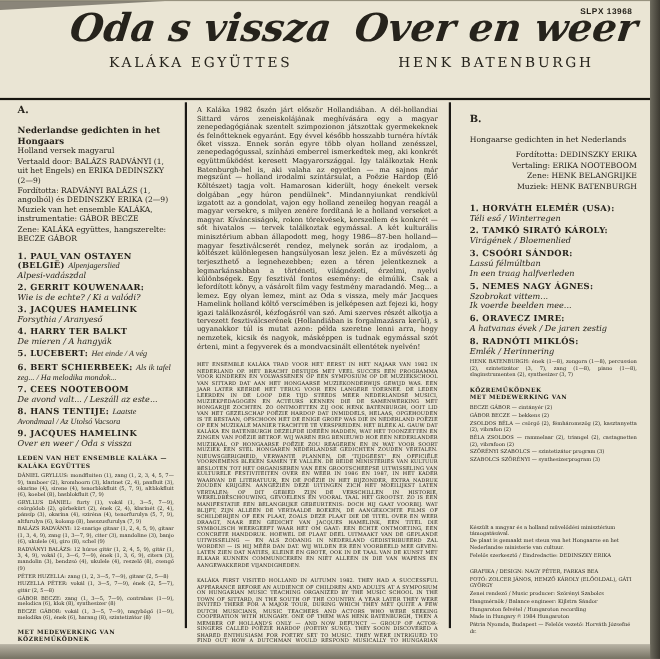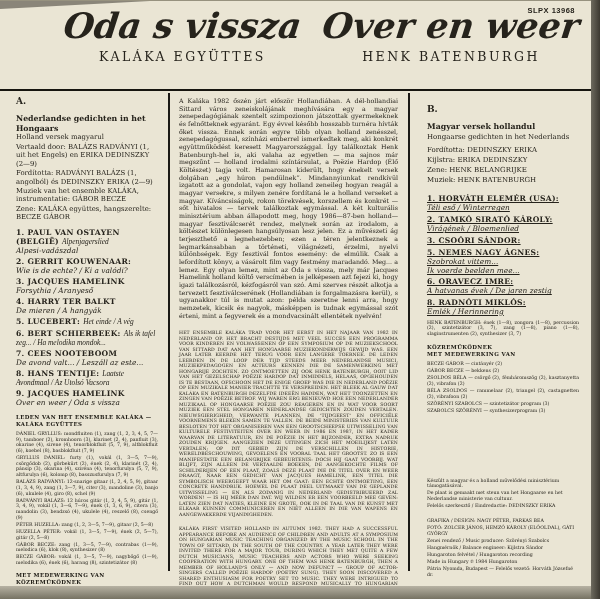--- a/index.html
+++ b/index.html
@@ -63,22 +63,22 @@
   
   .col-mid { width:238px; padding:6px 10px 0 9px; }
   .p-hu { font-size:6.3px; line-height:1.22; text-align:justify; margin:0 0 11px; }
   .p-caps {
     font-size:4.6px; line-height:1.2; text-align:justify;
     letter-spacing:.12px; margin:0 0 9px;
   }
   
   .col-b { flex:1; padding:13px 12px 8px 17px; display:flex; flex-direction:column; }
   .b-sub { font-size:7px; line-height:1.25; margin:1px 0 5px; }
-  .b-credit { font-size:7px; line-height:1.25; }
-  .col-b .tracks { margin-top:10px;text-decoration:underline; }
+  .b-credit { font-size:7px; line-height:1.25;text-align:right; }
+  .col-b .tracks { margin-top:10px; }
   .col-b .track { margin-bottom:3px; }
   .b-bottom { margin-top:auto; }
   .b-bottom .fine { text-align:left; }
   .prod-block { margin-top:9px; }
 </style>
 </head>
 <body>
 
 <div class="sleeve">
 
@@ -150,36 +150,36 @@
       <p class="p-hu">A Kaláka 1982 őszén járt először Hollandiában. A dél-hollandiai Sittard város zeneiskolájának meghívására egy a magyar zenepedagógiának szentelt szimpozionon játszottak gyermekeknek és felnőtteknek egyaránt. Egy évvel később hosszabb turnéra hívták őket vissza. Ennek során egyre több olyan holland zenésszel, zenepedagógussal, színházi emberrel ismerkedtek meg, aki konkrét együttműködést keresett Magyarországgal. Így találkoztak Henk Batenburgh-hel is, aki valaha az egyetlen — ma sajnos már megszűnt — holland irodalmi színtársulat, a Poëzie Hardop (Élő Költészet) tagja volt. Hamarosan kiderült, hogy énekelt versek dolgában „egy húron pendülnek”. Mindannyiunkat rendkívül izgatott az a gondolat, vajon egy holland zeneileg hogyan reagál a magyar versekre, s milyen zenére fordítaná le a holland verseket a magyar. Kíváncsiságok, rokon törekvések, korszellem és konkrét — sőt hivatalos — tervek találkoztak egymással. A két kulturális minisztérium abban állapodott meg, hogy 1986—87-ben holland—magyar fesztiválcserét rendez, melynek során az irodalom, a költészet különlegesen hangsúlyosan lesz jelen. Ez a művészeti ág terjeszthető a legnehezebben; ezen a téren jelentkeznek a legmarkánsabban a történeti, világnézeti, érzelmi, nyelvi különbségek. Egy fesztivál fontos esemény: de elmúlik. Csak a lefordított könyv, a vásárolt film vagy festmény maradandó. Meg... a lemez. Egy olyan lemez, mint az Oda s vissza, mely már Jacques Hamelink holland költő verscímében is jelképesen azt fejezi ki, hogy igazi találkozásról, kézfogásról van szó. Ami szerves részét alkotja a tervezett fesztiválcserének (Hollandiában is forgalmazásra kerül), s ugyanakkor túl is mutat azon: példa szeretne lenni arra, hogy nemzetek, kicsik és nagyok, másképpen is tudnak egymással szót érteni, mint a fegyverek és a mondvacsinált ellentétek nyelvén!</p>
       <p class="p-caps">HET ENSEMBLE KALÁKA TRAD VOOR HET EERST IN HET NAJAAR VAN 1982 IN NEDERLAND OP. HET BRACHT DESTIJDS MET VEEL SUCCES EEN PROGRAMMA VOOR KINDEREN EN VOLWASSENEN OP EEN SYMPOSIUM OP DE MUZIEKSCHOOL VAN SITTARD DAT AAN HET HONGAARSE MUZIEKONDERWIJS GEWIJD WAS. EEN JAAR LATER KEERDE HET TERUG VOOR EEN LANGERE TOERNEE. DE LEDEN LEERDEN IN DE LOOP DER TIJD STEEDS MEER NEDERLANDSE MUSICI, MUZIEKPEDAGOGEN EN ACTEURS KENNEN DIE DE SAMENWERKING MET HONGARIJE ZOCHTEN. ZO ONTMOETTEN ZIJ OOK HENK BATENBURGH, OOIT LID VAN HET GEZELSCHAP POËZIE HARDOP DAT INMIDDELS, HELAAS, OPGEHOUDEN IS TE BESTAAN, OFSCHOON HET DE ENIGE GROEP WAS DIE IN NEDERLAND POËZIE OP EEN MUZIKALE MANIER TRACHTTE TE VERSPREIDEN. HET BLEEK AL GAUW DAT KALÁKA EN BATENBURGH DEZELFDE IDEEËN HADDEN, WAT HET TOONZETTEN EN ZINGEN VAN POËZIE BETROF. WIJ WAREN ERG BENIEUWD HOE EEN NEDERLANDER MUZIKAAL OP HONGAARSE POËZIE ZOU REAGEREN EN IN WAT VOOR SOORT MUZIEK EEN STEL HONGAREN NEDERLANDSE GEDICHTEN ZOUDEN VERTALEN. NIEUWSGIERIGHEID, VERWANTE PLANNEN, DE 'TIJDGEEST' EN OFFICIËLE VOORNEMENS BLEKEN SAMEN TE VALLEN. DE BEIDE MINISTERIES VAN KULTUUR BESLOTEN TOT HET ORGANISEREN VAN EEN GROOTSCHEEPSE UITWISSELING VAN KULTURELE FESTIVITEITEN OVER EN WEER IN 1986 EN 1987, IN HET KADER WAARVAN DE LITERATUUR, EN DE POËZIE IN HET BIJZONDER, EXTRA NADRUK ZOUDEN KRIJGEN. AANGEZIEN DEZE UITINGEN ZICH HET MOEILIJKST LATEN VERTALEN; OP DIT GEBIED ZIJN DE VERSCHILLEN IN HISTORIE, WERELDBESCHOUWING, GEVOELENS EN VOORAL TAAL HET GROOTST. ZO IS EEN MANIFESTATIE EEN BELANGRIJKE GEBEURTENIS: DOCH HIJ GAAT VOORBIJ. WAT BLIJFT, ZIJN ALLEEN DE VERTAALDE BOEKEN, DE AANGEKOCHTE FILMS OF SCHILDERIJEN OF EEN PLAAT, ZOALS DEZE PLAAT DIE DE TITEL OVER EN WEER DRAAGT, NAAR EEN GEDICHT VAN JACQUES HAMELINK, EEN TITEL DIE SYMBOLISCH WEERGEEFT WAAR HET OM GAAT: EEN ECHTE ONTMOETING, EEN CONCRETE HANDDRUK. HOEWEL DE PLAAT DEEL UITMAAKT VAN DE GEPLANDE UITWISSELING — EN ALS ZODANIG IN NEDERLAND GEDISTRIBUEERD ZAL WORDEN! — IS HIJ MÉÉR DAN DAT. WIJ WILDEN ER EEN VOORBEELD MEE GEVEN: LATEN ZIEN DAT NATIES, KLEINE EN GROTE, OOK IN DE TAAL VAN DE KUNST MET ELKAAR KUNNEN COMMUNICEREN EN NIET ALLEEN IN DIE VAN WAPENS EN AANGEWAKKERDE VIJANDIGHEDEN.</p>
       <p class="p-caps">KALÁKA FIRST VISITED HOLLAND IN AUTUMN 1982. THEY HAD A SUCCESSFUL APPEARANCE BEFORE AN AUDIENCE OF CHILDREN AND ADULTS AT A SYMPOSIUM ON HUNGARIAN MUSIC TEACHING ORGANIZED BY THE MUSIC SCHOOL IN THE TOWN OF SITTARD, IN THE SOUTH OF THE COUNTRY. A YEAR LATER THEY WERE INVITED THERE FOR A MAJOR TOUR, DURING WHICH THEY MET QUITE A FEW DUTCH MUSICIANS, MUSIC TEACHERS AND ACTORS WHO WERE SEEKING COOPERATION WITH HUNGARY. ONE OF THEM WAS HENK BATENBURGH, THEN A MEMBER OF HOLLAND'S ONLY — AND NOW DEFUNCT — GROUP OF ACTOR-SINGERS CALLED POËZIE HARDOP (POETRY SUNG). THEY SOON DISCOVERED A SHARED ENTHUSIASM FOR POETRY SET TO MUSIC. THEY WERE INTRIGUED TO FIND OUT HOW A DUTCHMAN WOULD RESPOND MUSICALLY TO HUNGARIAN POEMS AND HOW A HUNGARIAN WOULD TRANSLATE DUTCH POETRY INTO MUSIC. IT WAS A HAPPY CONJUNCTION OF INTERESTS, ASPIRATIONS AND ACTUAL — IN FACT, OFFICIAL — PLANS. THE TWO MINISTRIES OF CULTURE AGREED TO HAVE AN EXCHANGE OF DUTCH-HUNGARIAN FESTIVALS IN 1986—87 MAINLY FEATURING LITERATURE, POETRY IN PARTICULAR, THE GENRE APPARENTLY THE MOST DIFFICULT TO POPULARIZE ABROAD SINCE IT IS MOST HEAVILY INFLUENCED BY THE HISTORY, THINKING, EMOTIONS AND OBVIOUSLY THE LANGUAGE OF THE AUTHOR AND HIS COUNTRY. A FESTIVAL IS AN IMPORTANT EVENT BUT IT IS SOON PASSED. WHAT REMAINS, THOUGH, IS A TRANSLATED NOVEL OR A FILM, A PAINTING THAT PEOPLE FROM THE OTHER SIDE HAS PURCHASED, OR A RECORD, FOR THAT MATTER, LIKE THIS RECORDING: THERE AND BACK, THE TITLE BORROWED FROM THE DUTCH POET JACQUES HAMELINK. IT IS PROOF OF A GENUINE MEETING, A HEARTFELT HANDSHAKE. IT IS PART OF THE FESTIVAL EXCHANGE NOW AT THE PLANNING STAGE AND IS GOING TO BE RELEASED ALSO IN HOLLAND. BUT THIS RECORD ALSO HAS A MORE AMBITIOUS MISSION: TO SHOW THAT NATIONS BOTH GREAT AND SMALL CAN COMMUNICATE IN A LANGUAGE OTHER THAN THAT OF WEAPONRY AND CONFRONTATION.</p>
 
     </div>
 
     <div class="vr"></div>
 
     <div class="col col-b">
       <div class="side-label">B.</div>
-      <div class="col-heading">Magyar versek hollandul</div>
       <div class="b-sub">Hongaarse gedichten in het Nederlands</div>
       <div class="credit-lines">
 
       <div class="credit-line b-credit">Fordította: DEDINSZKY ERIKA</div>
-          <div class="credit-line b-credit">Kijlstra: ERIKA DEDINSZKY</div>
+          <div class="credit-line b-credit">Vertaling: ERIKA NOOTEBOOM</div>
           <div class="credit-line b-credit">Zene: HENK BELANGRIJKE</div>
           <div class="credit-line b-credit">Muziek: HENK BATENBURGH</div>
         </div>
       <div class="tracks">
 
           <div class="track"><span class="t-author">1. HORVÁTH ELEMÉR (USA):</span><span class="t-cont"></span><span class="t-block">Téli eső / Winterregen</span></div>
 
           <div class="track"><span class="t-author">2. TAMKÓ SIRATÓ KÁROLY:</span><span class="t-cont"></span><span class="t-block">Virágének / Bloemenlied</span></div>
 
-          <div class="track"><span class="t-author">3. CSOÓRI SÁNDOR:</span><span class="t-cont"></span></div>
+          <div class="track"><span class="t-author">3. CSOÓRI SÁNDOR:</span><span class="t-cont"></span><span class="t-block">Lassú félmúltban
+In een traag halfverleden</span></div>
 
 
           <div class="track"><span class="t-author">5. NEMES NAGY ÁGNES:</span><span class="t-cont"></span><span class="t-block">Szobrokat vittem...
 Ik voerde beelden mee...</span></div>
 
           <div class="track"><span class="t-author">6. ORAVECZ IMRE:</span><span class="t-cont"></span><span class="t-block">A hatvanas évek / De jaren zestig</span></div>
 
 
           <div class="track"><span class="t-author">8. RADNÓTI MIKLÓS:</span><span class="t-cont"></span><span class="t-block">Emlék / Herinnering</span></div>
         </div>

